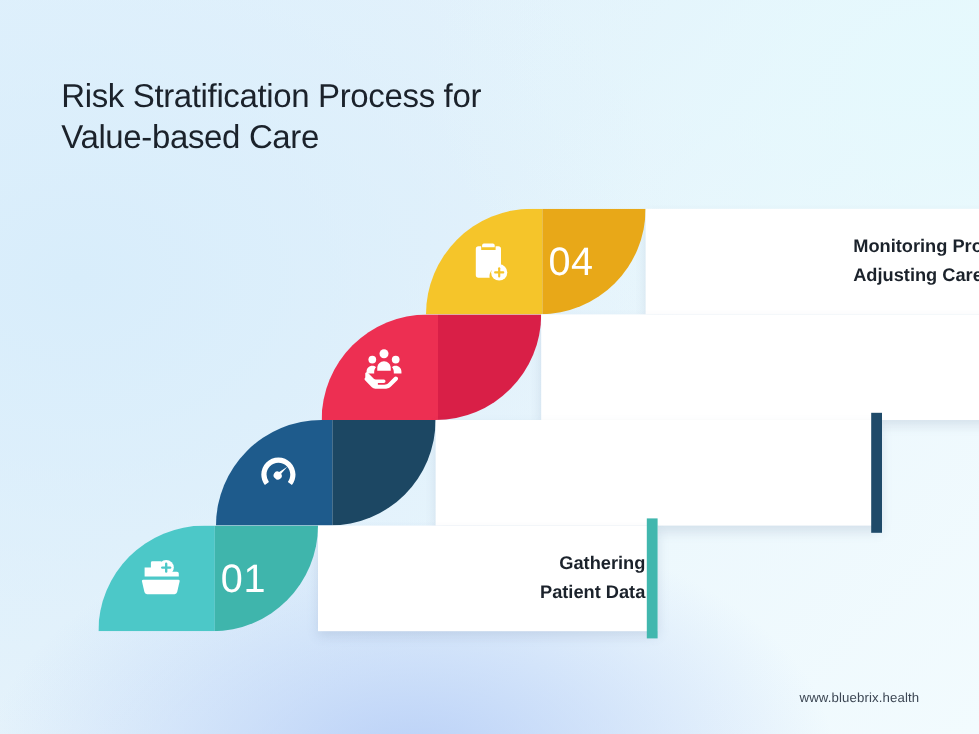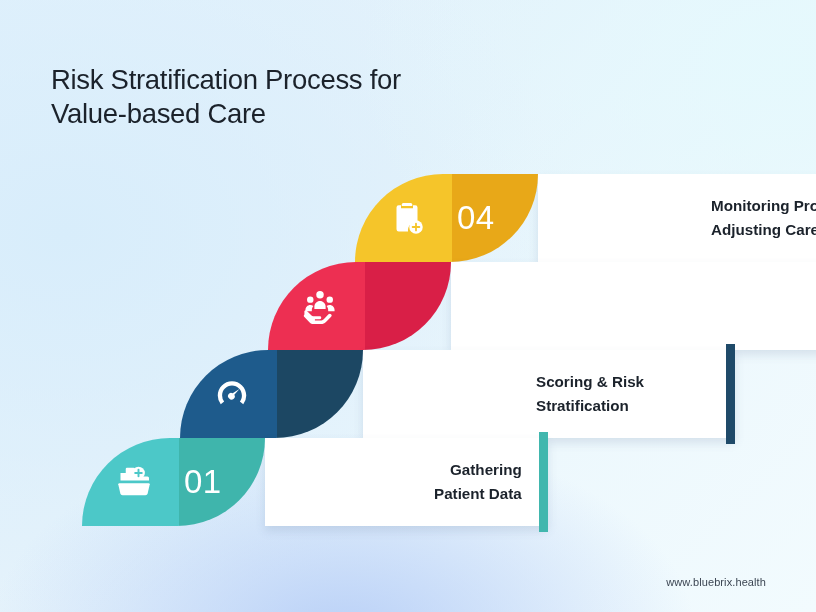--- a/index.html
+++ b/index.html
@@ -203,22 +203,20 @@
       <div class="leaf-light" style="background: rgb(30, 91, 140);"></div>
       <div class="leaf-dark" style="background: rgb(28, 71, 99);"></div>
     </div>
     <svg class="step-icon" viewBox="0 0 48 48">
       <g fill="#ffffff">
         <path d="M24 8C12.9 8 4 16.9 4 28c0 3.1.7 6 1.9 8.6h6.4A13.9 13.9 0 0 1 24 14c6.1 0 11.3 3.9 13.2 9.4l-5.6 2.8A7.7 7.7 0 0 0 24 21.7 7.8 7.8 0 0 0 16.3 28c0 3 1.7 5.6 4.2 6.9l-2.5 5.6a13.9 13.9 0 0 1-5.2-4.1H5.9c3.3 7 10.4 11.9 18.1 11.9S38.8 43.4 42.1 36.4c1.2-2.6 1.9-5.5 1.9-8.4C44 16.9 35.1 8 24 8z" opacity="0"></path>
         <path d="M24 7C13.5 7 5 15.5 5 26a18.8 18.8 0 0 0 4 11.6l4.5-3.5A13.2 13.2 0 0 1 10.8 26c0-7.3 5.9-13.2 13.2-13.2S37.2 18.7 37.2 26c0 3.1-1 5.9-2.7 8.1l4.5 3.5A18.8 18.8 0 0 0 43 26C43 15.5 34.5 7 24 7z"></path>
         <path d="M33.9 17.2 24.9 23a4.2 4.2 0 0 0-4.6 7 4.2 4.2 0 0 0 6.8-4.9l6.8-7.9z"></path>
       </g>
     </svg>
-    <div class="step-label" style="left: 356px;">Scoring &amp; Risk
-Stratification</div>
   </div>
 
   <div class="step" id="step-3" style="left: 82px; top: 438px; width: 466px; z-index: 13; text-align: right;">
     <div class="card" style="left: 183px; width: 283px;"></div>
     <div class="accent-bar" style="left: 457px; background: rgb(65, 183, 174);"></div>
     <div class="leaf">
       <div class="leaf-light" style="background: rgb(76, 200, 200);"></div>
       <div class="leaf-dark" style="background: rgb(63, 181, 172);"></div>
     </div>
     <svg class="step-icon" viewBox="0 0 48 48">
@@ -230,19 +228,19 @@
         <path d="M13.5 5.5h11.5v13.8H13.5z" fill="none"></path>
         <rect x="13" y="5" width="12" height="16" rx="1.5"></rect>
         <circle cx="30" cy="12" r="8.5"></circle>
       </g>
       <g stroke="#4cc8c8" stroke-width="2.6" stroke-linecap="round">
         <line x1="30" y1="7.6" x2="30" y2="16.4" stroke="#4cc8c8"></line>
         <line x1="25.6" y1="12" x2="34.4" y2="12" stroke="#4cc8c8"></line>
       </g>
     </svg>
     <div class="step-num">01</div>
-    <div class="step-label" style="left: 352px;">Gathering
+    <div class="step-label" style="left: 368px;">Gathering
 Patient Data</div>
   </div>
 
   <div id="footer-url">www.bluebrix.health</div>
 
 </div>
 
 </body></html>

